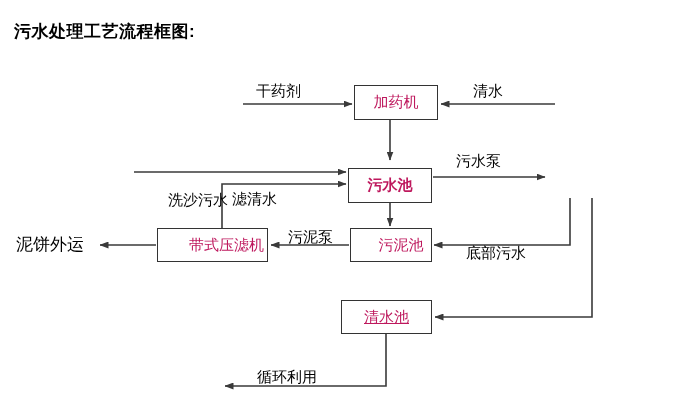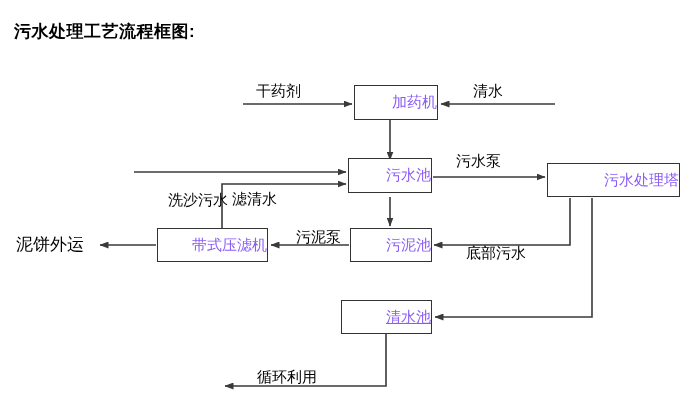--- a/index.html
+++ b/index.html
@@ -24,25 +24,25 @@
     font-size: 17px;
     font-weight: bold;
     color: #000000;
     letter-spacing: 0.5px;
     white-space: nowrap;
   }
   .node {
     position: absolute;
     border: 1.5px solid #333333;
     background: #ffffff;
-    color: #8b5cf6;
+    color: #be185d;
     font-size: 15px;
     display: flex;
     align-items: center;
-    justify-content: flex-end;
+    justify-content: center;
     box-sizing: border-box;
     white-space: nowrap;
   }
   .edge-label {
     position: absolute;
     font-size: 15px;
     color: #000000;
     white-space: nowrap;
   }
   .free-label {
@@ -101,27 +101,24 @@
 
     <polyline points="592,198 592,317 435,317" marker-end="url(#arrow)"></polyline>
 
     <polyline points="386,334 386,386 225,386" marker-end="url(#arrow)"></polyline>
   </svg>
 
   <div class="node" style="left:354px; top:85px; width:84px; height:35px;">
     <span>加药机</span>
   </div>
 
-  <div class="node" style="left:348px; top:158px; width:84px; height:35px;">
+  <div class="node" style="left:348px; top:168px; width:84px; height:35px;font-weight:bold;">
     <span>污水池</span>
   </div>
 
-  <div class="node" style="left:547px; top:163px; width:133px; height:34px;">
-    <span>污水处理塔</span>
-  </div>
 
   <div class="node" style="left:157px; top:228px; width:111px; height:34px;padding-left:28px;">
     <span>带式压滤机</span>
   </div>
 
   <div class="node" style="left:350px; top:228px; width:82px; height:34px;padding-left:20px;">
     <span>污泥池</span>
   </div>
 
   <div class="node" style="left:341px; top:300px; width:91px; height:34px;text-decoration:underline;">
@@ -131,21 +128,21 @@
   <div class="edge-label" style="left:256px; top:82px;">干药剂</div>
 
   <div class="edge-label" style="left:473px; top:82px;">清水</div>
 
   <div class="edge-label" style="left:168px; top:150px;margin-top:41px;">洗沙污水</div>
 
   <div class="edge-label" style="left:456px; top:152px;">污水泵</div>
 
   <div class="edge-label" style="left:232px; top:190px;">滤清水</div>
 
-  <div class="edge-label" style="left:288px; top:228px;margin-left:8px;">污泥泵</div>
+  <div class="edge-label" style="left:288px; top:228px;">污泥泵</div>
 
   <div class="edge-label" style="left:466px; top:225px;margin-top:19px;">底部污水</div>
 
   <div class="free-label" style="left:16px; top:233px;">泥饼外运</div>
 
   <div class="edge-label" style="left:257px; top:368px;">循环利用</div>
 
 </div>
 
 </body></html>

